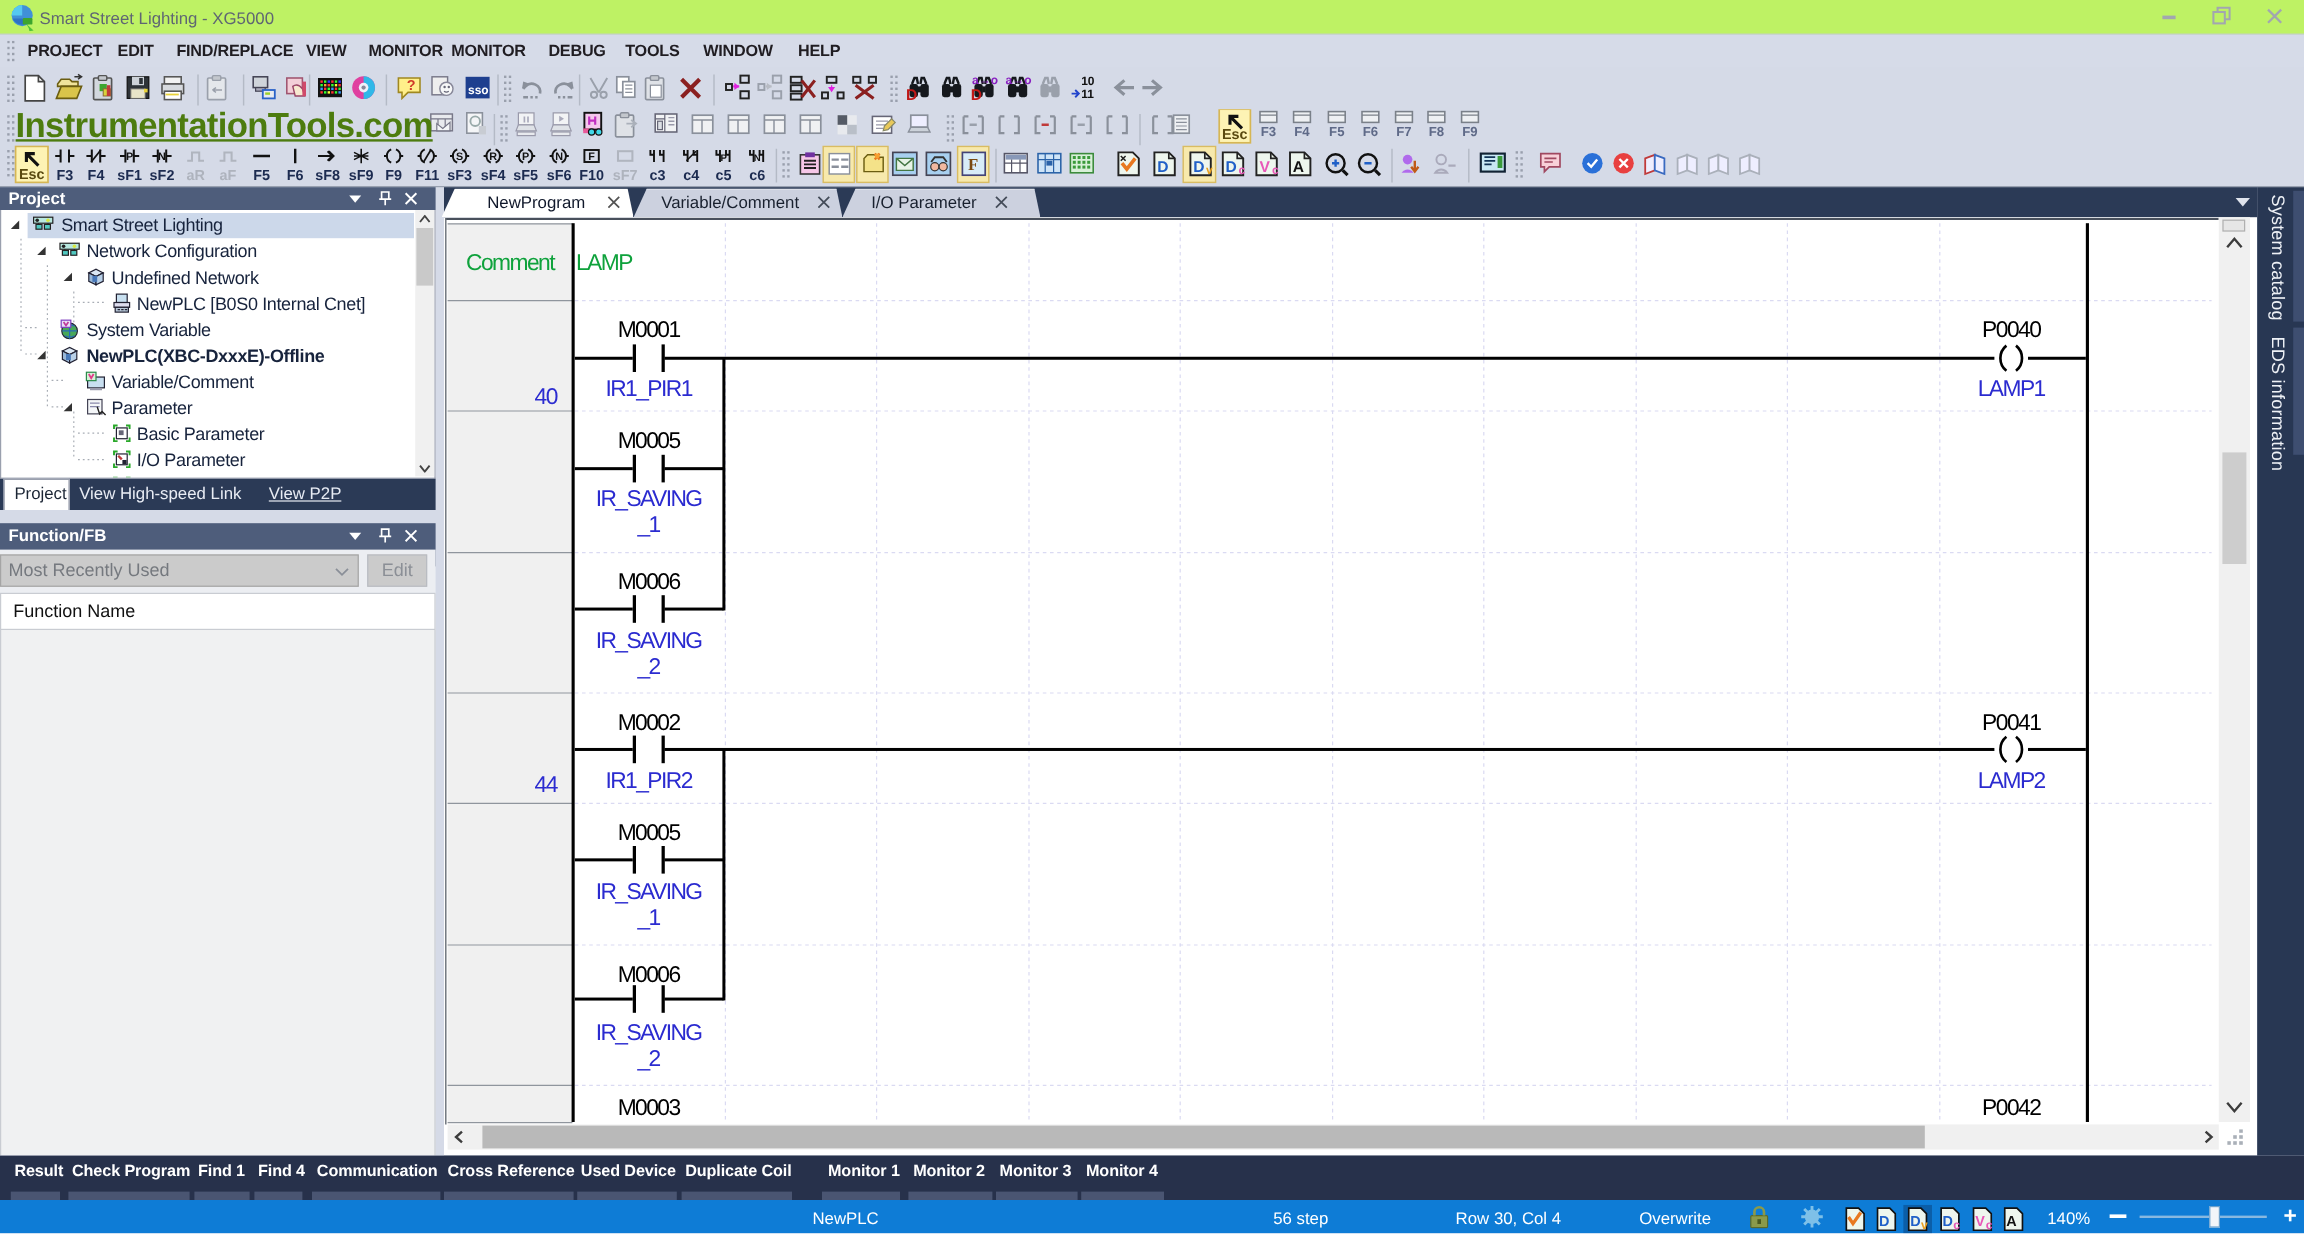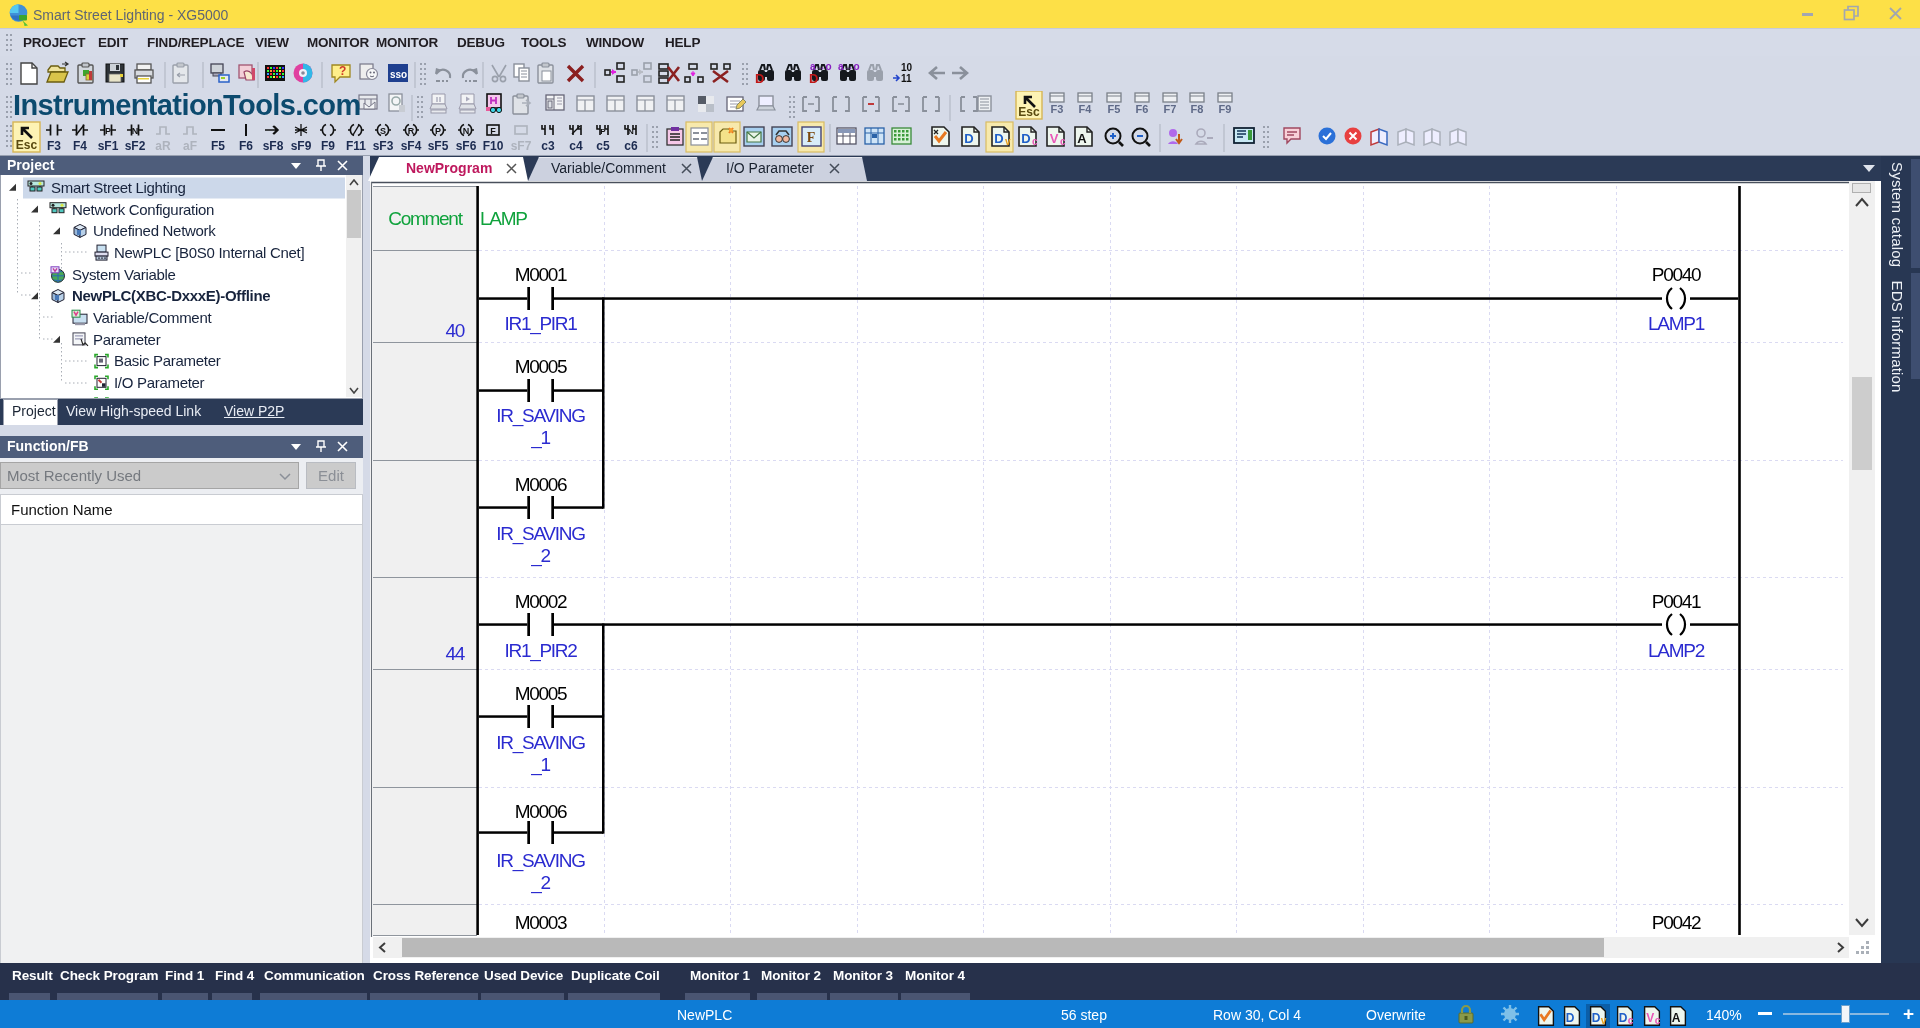--- a/index.html
+++ b/index.html
@@ -4,21 +4,21 @@
 <style>
   * { margin:0; padding:0; box-sizing:border-box; }
   html,body { width:1920px; height:1028px; overflow:hidden; font-family:"Liberation Sans", sans-serif; }
   .abs { position:absolute; }
   #page { position:relative; width:1920px; height:1028px; background:#d5dae7; overflow:hidden; }
 </style>
 </head>
 <body>
 <div id="page">
 
-  <div class="abs" style="left:0;top:0;width:1920px;height:29px;background:#fde047;border-bottom:1px solid #c6cbd8;">
+  <div class="abs" style="left:0;top:0;width:1920px;height:29px;background:#bef264;border-bottom:1px solid #c6cbd8;">
     <svg class="abs" style="left:8px;top:3px;" width="23" height="23" viewBox="0 0 23 23">
       <circle cx="10.5" cy="10" r="8.8" fill="#4090d8"></circle>
       <path d="M10.5 1.2 A8.8 8.8 0 0 0 1.7 10 L10.5 10 Z" fill="#55c8f0"></path>
       <path d="M2.5 12.5 a8.8 8.8 0 0 0 16 0 z" fill="#2f72c4"></path>
       <rect x="11" y="12" width="8" height="5.5" rx="1" fill="#3da52e"></rect>
       <path d="M14 17 l6 5.5 -3.5 0.5 -0.5 -2.5 z" fill="#52c23a"></path>
     </svg>
     <div class="abs" style="left:33px;top:7px;font-size:14px;color:#5f6673;">Smart Street Lighting - XG5000</div>
     <div class="abs" style="left:1802px;top:13px;width:11px;height:3px;background:#a2a6b0;"></div>
     <svg class="abs" style="left:1843px;top:5px;" width="17" height="17" viewBox="0 0 17 17">
@@ -463,21 +463,21 @@
         <rect x="3" y="1" width="14" height="9" fill="#eef0f3" stroke="#7a8089" stroke-width="1.3"></rect>
         <path d="M3 4 h14" stroke="#7a8089"></path>
         <text x="10" y="21" font-size="11" font-weight="bold" fill="#5f6a88" text-anchor="middle" font-family="Liberation Sans">F8</text>
       </g>
       <g transform="translate(1215,1)">
         <rect x="3" y="1" width="14" height="9" fill="#eef0f3" stroke="#7a8089" stroke-width="1.3"></rect>
         <path d="M3 4 h14" stroke="#7a8089"></path>
         <text x="10" y="21" font-size="11" font-weight="bold" fill="#5f6a88" text-anchor="middle" font-family="Liberation Sans">F9</text>
       </g>
     </svg>
-  <div class="abs" style="left:13px;top:89px;width:360px;height:30px;font-weight:700;font-size:29px;letter-spacing:-0.6px;color:#0c4a6e;">InstrumentationTools.com</div>
+  <div class="abs" style="left:13px;top:89px;width:360px;height:30px;font-weight:700;font-size:29px;letter-spacing:-0.6px;color:#4d7c0f;text-decoration:underline;">InstrumentationTools.com</div>
   <svg class="abs" style="left:0;top:121px;" width="1500" height="34" viewBox="0 0 1500 34">
       <rect x="6" y="4" width="2" height="2" fill="#9aa0ad"></rect>
       <rect x="10" y="4" width="2" height="2" fill="#9aa0ad"></rect>
       <rect x="6" y="9" width="2" height="2" fill="#9aa0ad"></rect>
       <rect x="10" y="9" width="2" height="2" fill="#9aa0ad"></rect>
       <rect x="6" y="14" width="2" height="2" fill="#9aa0ad"></rect>
       <rect x="10" y="14" width="2" height="2" fill="#9aa0ad"></rect>
       <rect x="6" y="19" width="2" height="2" fill="#9aa0ad"></rect>
       <rect x="10" y="19" width="2" height="2" fill="#9aa0ad"></rect>
       <rect x="6" y="24" width="2" height="2" fill="#9aa0ad"></rect>
@@ -912,21 +912,21 @@
     </div>
     <div class="abs" style="left:0;top:58px;width:363px;height:31px;background:#fff;border:1px solid #c9ccd2;">
       <div class="abs" style="left:10px;top:6px;font-size:15px;color:#111;">Function Name</div>
     </div>
     <div class="abs" style="left:0;top:89px;width:363px;height:438px;background:#f0f1f2;border-left:1px solid #c9ccd2;border-right:1px solid #c9ccd2;"></div>
   </div>
 
   <div class="abs" style="left:370px;top:156px;width:1511px;height:807px;background:#2b3a56;"></div>
 
   <div class="abs" style="left:368px;top:157px;width:160px;height:24px;background:#fff;clip-path:polygon(11px 0,155px 0,160px 24px,0 24px);"></div>
-  <div class="abs" style="left:406px;top:160px;font-size:14px;font-weight:700;color:#be185d;">NewProgram</div>
+  <div class="abs" style="left:406px;top:160px;font-size:14px;font-weight:400;color:#0f172a;">NewProgram</div>
   <svg class="abs" style="left:506px;top:163px;" width="11" height="11">
       <path d="M1 1 L10 10 M10 1 L1 10" stroke="#555" stroke-width="1.5"></path>
     </svg>
   <div class="abs" style="left:528px;top:157px;width:174px;height:24px;background:#ccd1df;clip-path:polygon(11px 0,169px 0,174px 24px,0 24px);border-top:1px solid #e8eaf0;"></div>
   <div class="abs" style="left:551px;top:160px;font-size:14px;color:#18202e;">Variable/Comment</div>
   <svg class="abs" style="left:681px;top:163px;" width="11" height="11">
       <path d="M1 1 L10 10 M10 1 L1 10" stroke="#454d5a" stroke-width="1.5"></path>
     </svg>
   <div class="abs" style="left:702px;top:157px;width:165px;height:24px;background:#ccd1df;clip-path:polygon(11px 0,160px 0,165px 24px,0 24px);border-top:1px solid #e8eaf0;"></div>
   <div class="abs" style="left:726px;top:160px;font-size:14px;color:#18202e;">I/O Parameter</div>

